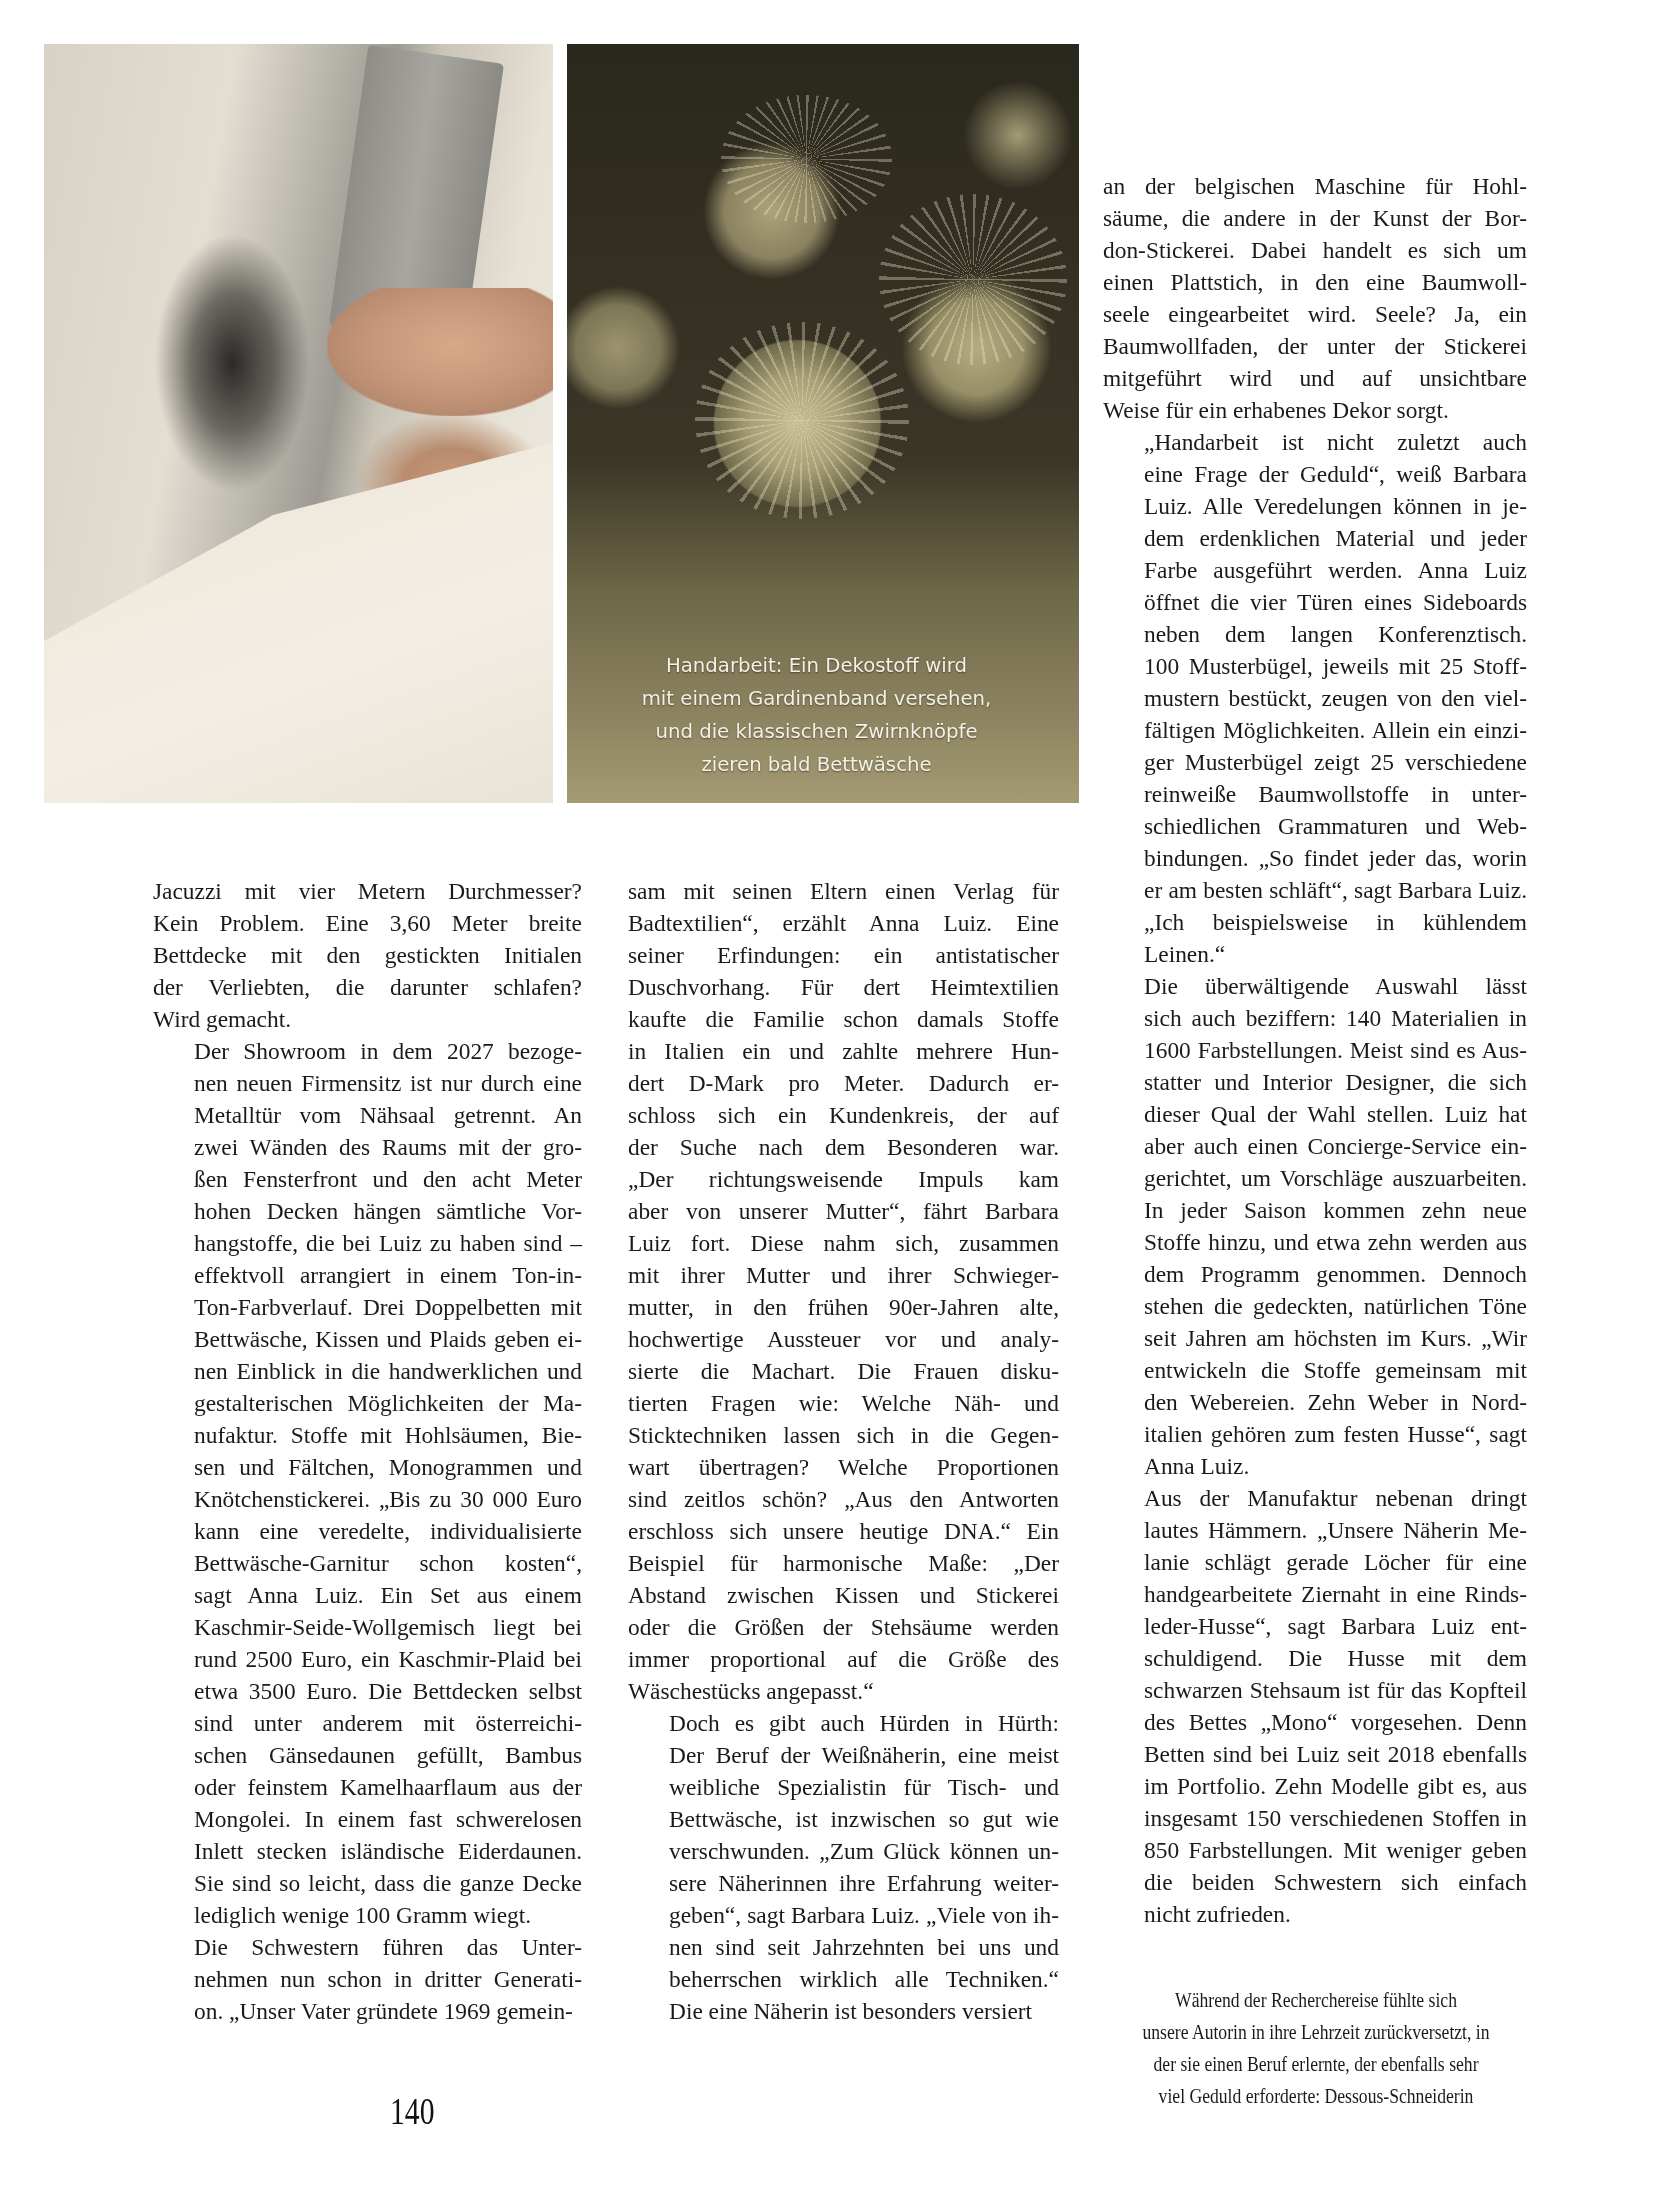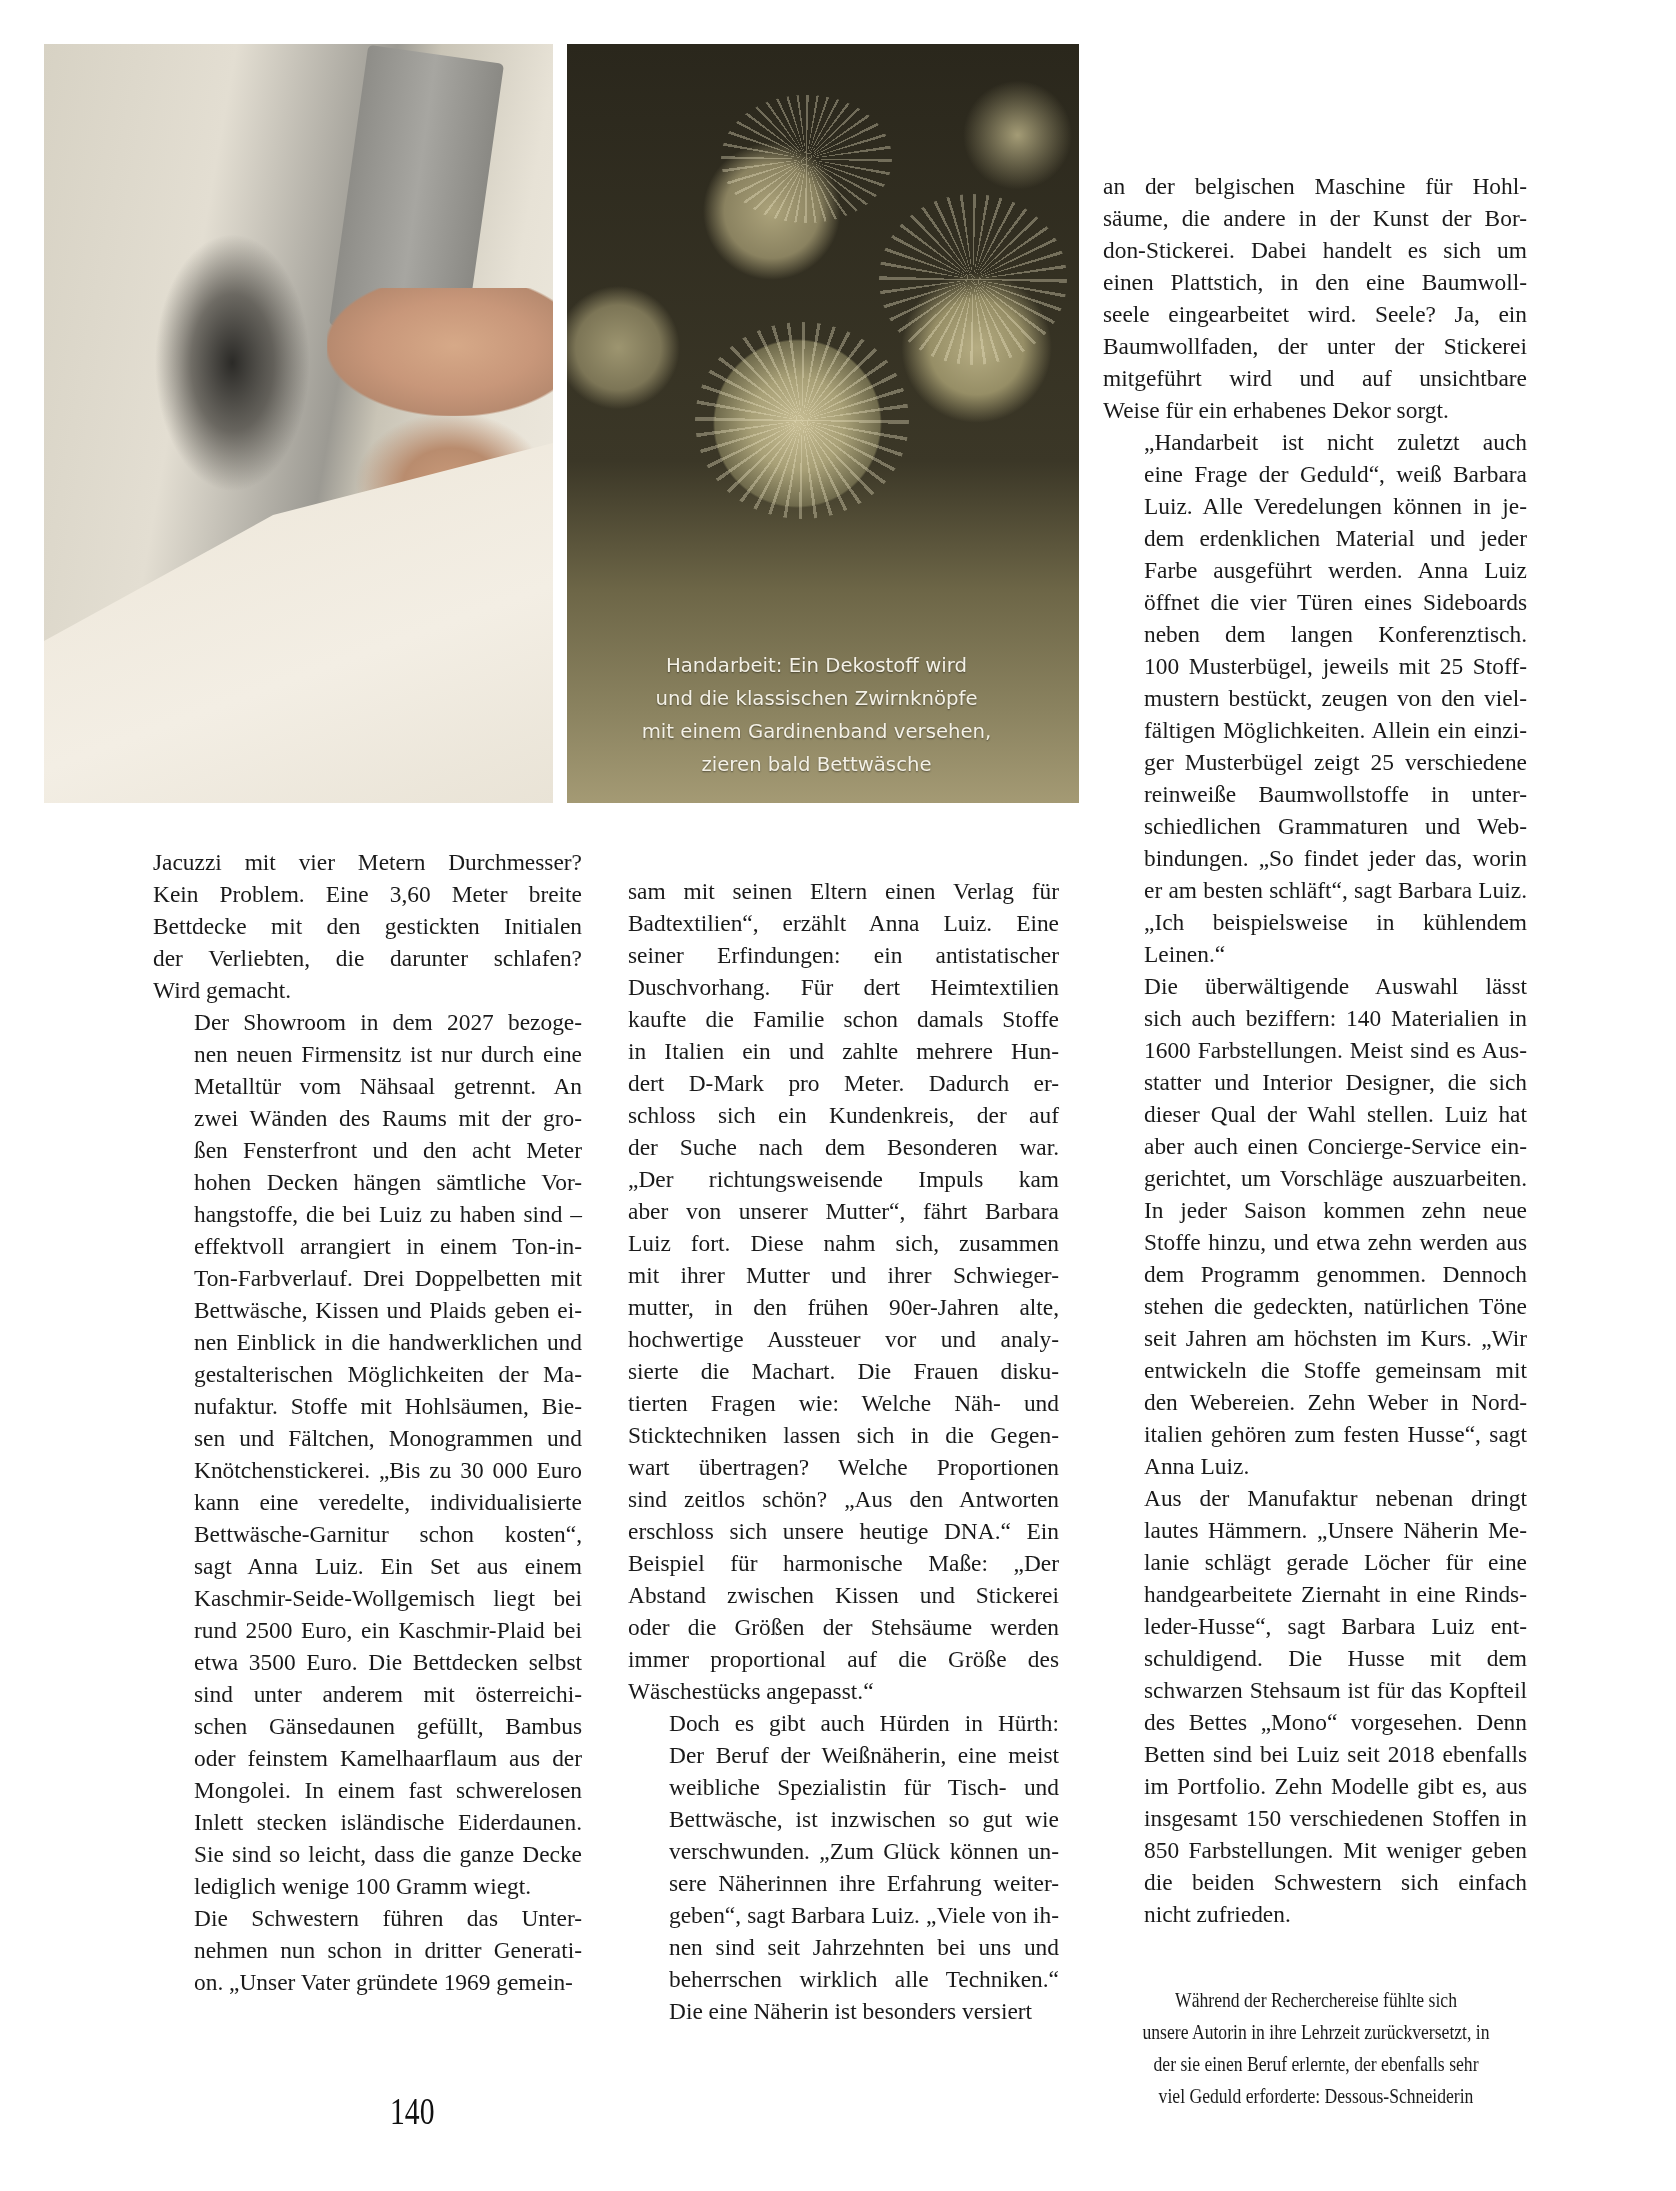--- a/index.html
+++ b/index.html
@@ -33,21 +33,21 @@
   }
   #photo-buttons .spokes { position:absolute; border-radius:50%;
     background:repeating-conic-gradient(rgba(240,232,200,.35) 0deg 2deg, rgba(0,0,0,0) 2deg 9deg); }
   .caption-overlay { position:absolute; left:0; right:13px; bottom:22px; text-align:center;
     font-family:"DejaVu Sans","Liberation Sans",sans-serif; color:#f4f1e6; font-size:19.7px; line-height:33px;
     text-shadow:0 0.9px 1.7px rgba(0,0,0,.45); }
   .caption-overlay div { white-space:nowrap; }
 
   
   .col { position:absolute; font-size:23.4px; line-height:32px; text-align:justify; hyphens:manual; }
-  #col-left { left:153px; top:846px; width:429px; }
+  #col-left { left:153px; top:875px; width:429px; }
   #col-mid { left:628px; top:875px; width:431px; }
   #col-right { left:1103px; top:170px; width:424px; }
   .col p { margin:0; }
   .col p.indent { text-indent:41px; }
   .line { display:block; text-align:justify; text-align-last:justify; white-space:nowrap; }
   .line.last { text-align-last:left; }
 
   .author-note { position:absolute; left:1104px; top:1984px; width:424px; text-align:center;
     font-family:"Liberation Serif","DejaVu Serif",serif; font-size:20.5px; line-height:32px;
     transform:scaleX(0.86); transform-origin:center; }
@@ -64,22 +64,22 @@
   <div class="fabric"></div>
   <div class="hand"></div>
 </div>
 
 <div class="photo" id="photo-buttons">
   <div class="spokes" style="left:128px;top:278px;width:214px;height:197px;"></div>
   <div class="spokes" style="left:312px;top:150px;width:188px;height:171px;"></div>
   <div class="spokes" style="left:154px;top:51px;width:171px;height:128px;"></div>
   <div class="caption-overlay">
     <div>Handarbeit: Ein Dekostoff wird</div>
+    <div>mit einem Gardinenband versehen,</div>
     <div>und die klassischen Zwirnknöpfe</div>
-    <div>mit einem Gardinenband versehen,</div>
     <div>zieren bald Bettwäsche</div>
   </div>
 </div>
 
 <div class="col" id="col-left">
     <p>
       <span class="line">Jacuzzi mit vier Metern Durchmesser?</span>
       <span class="line">Kein Problem. Eine 3,60 Meter breite</span>
       <span class="line">Bettdecke mit den gestickten Initialen</span>
       <span class="line">der Verliebten, die darunter schlafen?</span>

